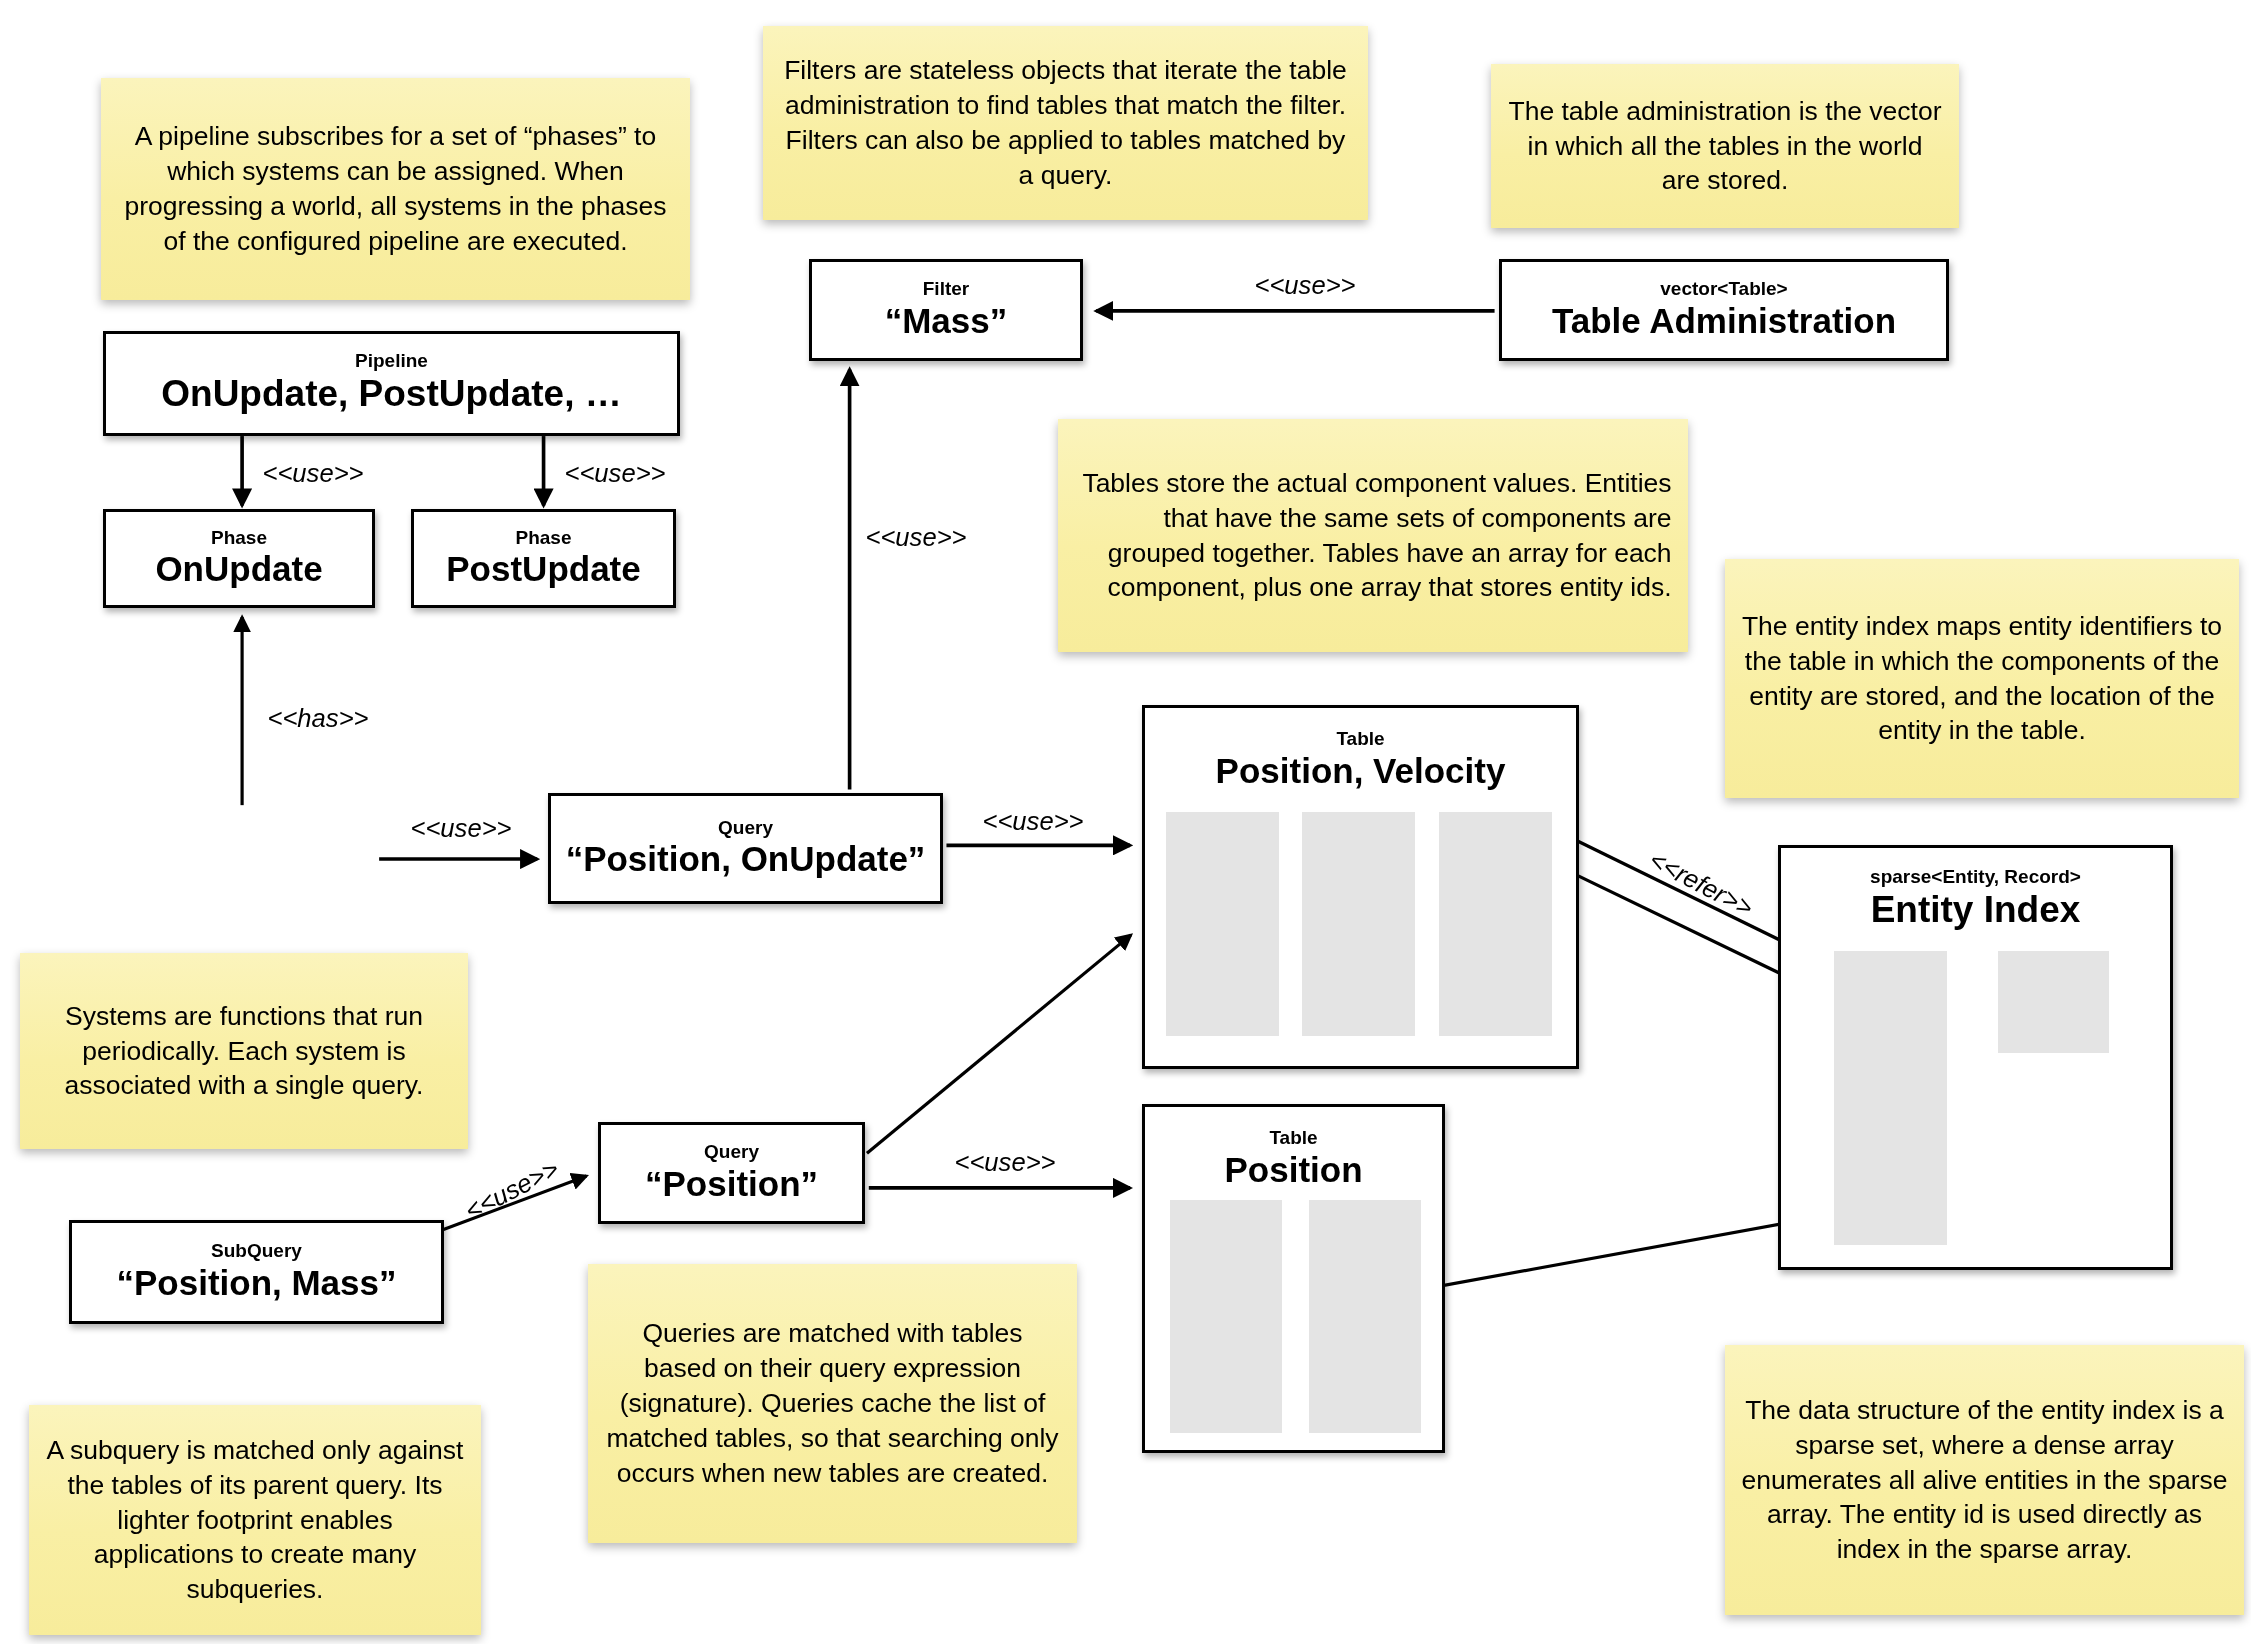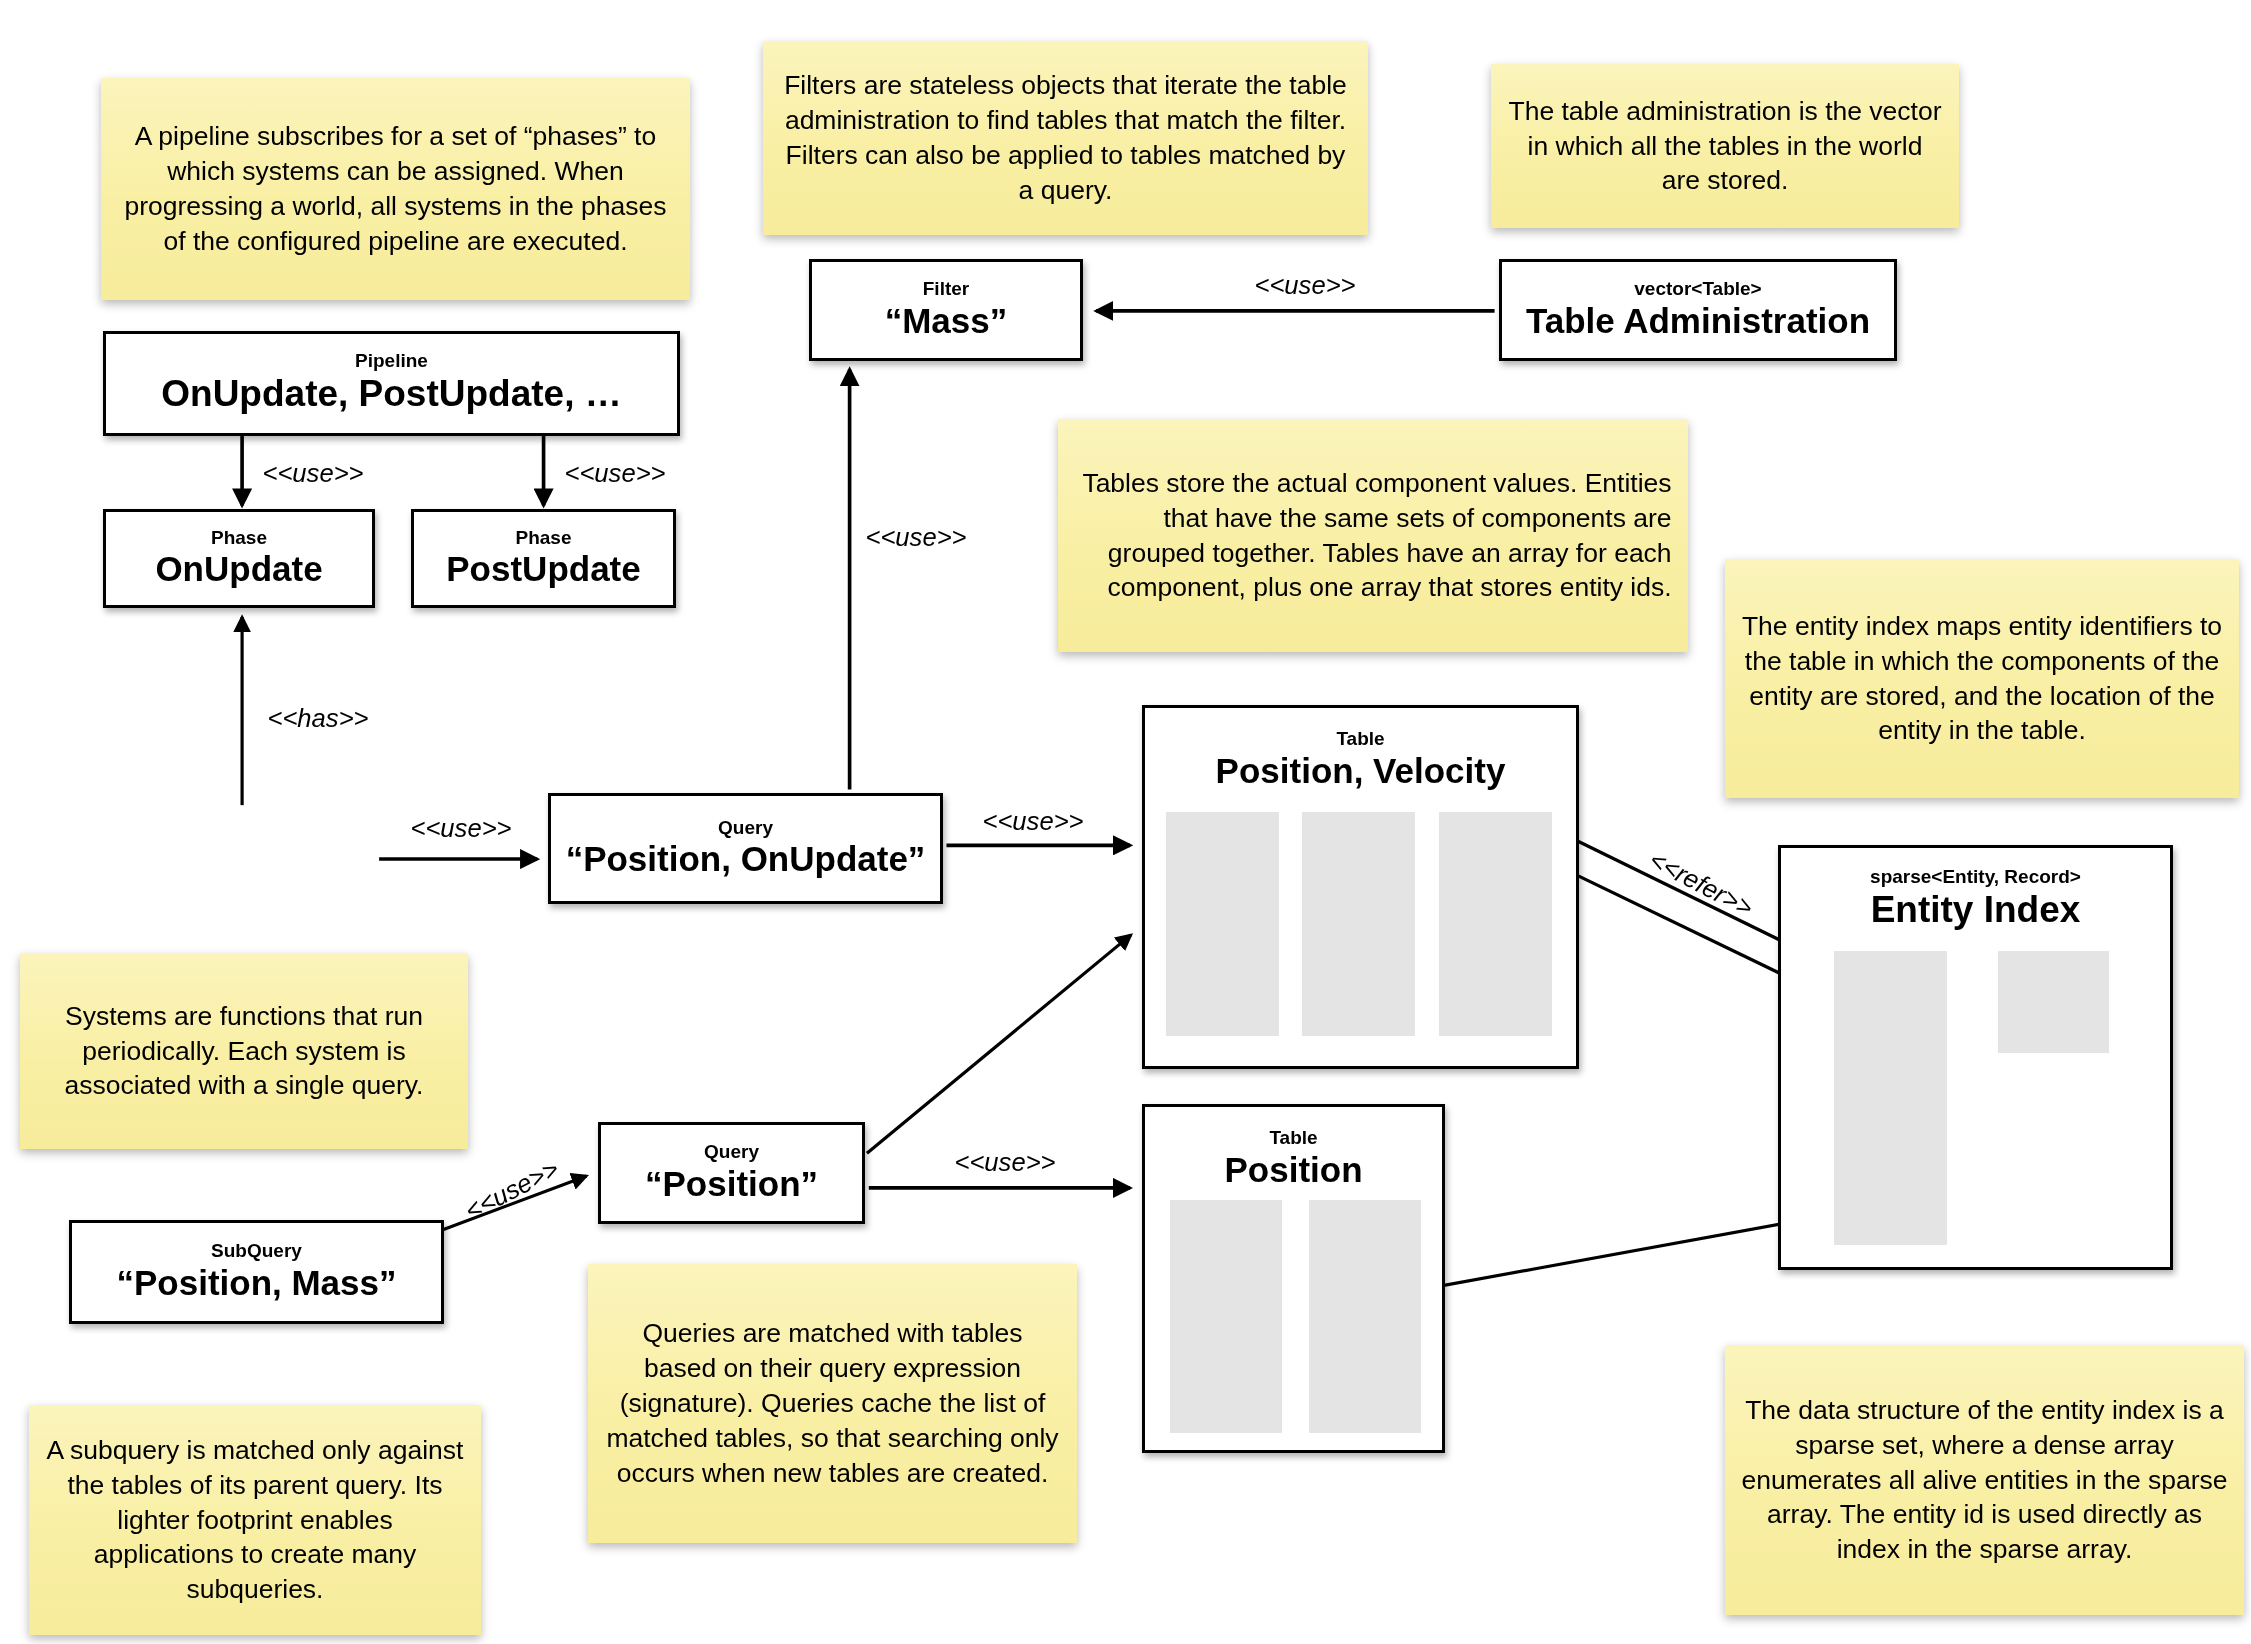--- a/index.html
+++ b/index.html
@@ -77,21 +77,21 @@
 
     <line x1="2180" y1="1058" x2="2140" y2="1058" stroke="#000" stroke-width="4" marker-end="url(#ah)"></line>
     <line x1="2180" y1="1091" x2="2140" y2="1091" stroke="#000" stroke-width="4" marker-end="url(#ah)"></line>
     <line x1="2187" y1="1112" x2="2128" y2="1262" stroke="#000" stroke-width="3.5" marker-end="url(#ah)"></line>
   </svg>
 
   <div class="note" style="left:101px;top:78px;width:589px;height:222px;">
     <span>A pipeline subscribes for a set of “phases” to which systems can be assigned. When progressing a world, all systems in the phases of the configured pipeline are executed.</span>
   </div>
 
-  <div class="note" style="left:763px;top:25.6px;width:605px;height:194px;margin-top:15px;">
+  <div class="note" style="left:763px;top:25.6px;width:605px;height:194px;">
     <span>Filters are stateless objects that iterate the table administration to find tables that match the filter. Filters can also be applied to tables matched by a query.</span>
   </div>
 
   <div class="note" style="left:1491px;top:64px;width:468px;height:164px;">
     <span>The table administration is the vector in which all the tables in the world are stored.</span>
   </div>
 
   <div class="note" style="left:1058px;top:419px;width:630px;height:233px;text-align:right;">
     <span>Tables store the actual component values. Entities that have the same sets of components are grouped together. Tables have an array for each component, plus one array that stores entity ids.</span>
   </div>
@@ -129,21 +129,21 @@
   <div class="box" style="left:411px;top:509px;width:265px;height:99px;">
     <div class="title">Phase</div>
     <div class="name">PostUpdate</div>
   </div>
 
   <div class="box" style="left:809px;top:259px;width:274px;height:102px;">
     <div class="title">Filter</div>
     <div class="name">“Mass”</div>
   </div>
 
-  <div class="box" style="left:1499px;top:259px;width:398px;height:102px;">
+  <div class="box" style="left:1499px;top:259px;width:450px;height:102px;">
     <div class="title">vector&lt;Table&gt;</div>
     <div class="name">Table Administration</div>
   </div>
 
 
   <div class="box" style="left:548px;top:793px;width:395px;height:111px;">
     <div class="title">Query</div>
     <div class="name">“Position, OnUpdate”</div>
   </div>
 

